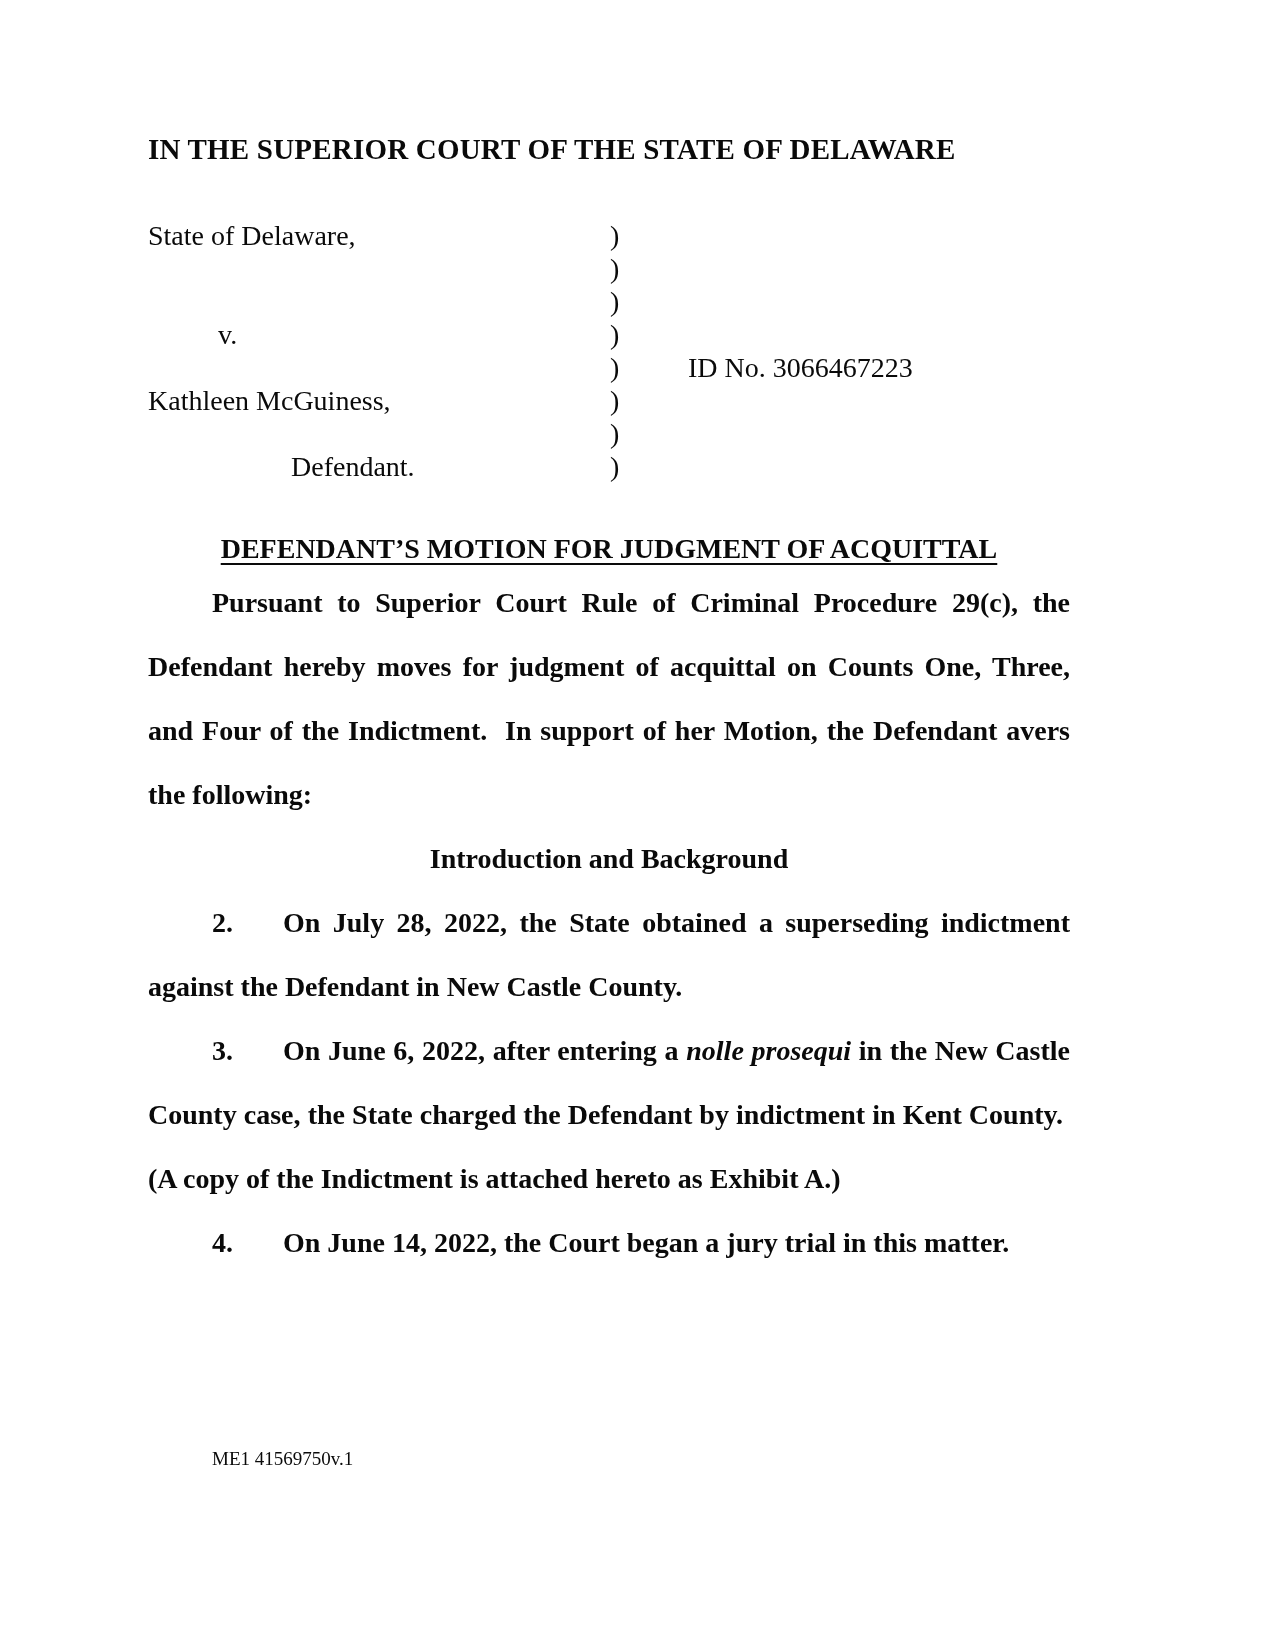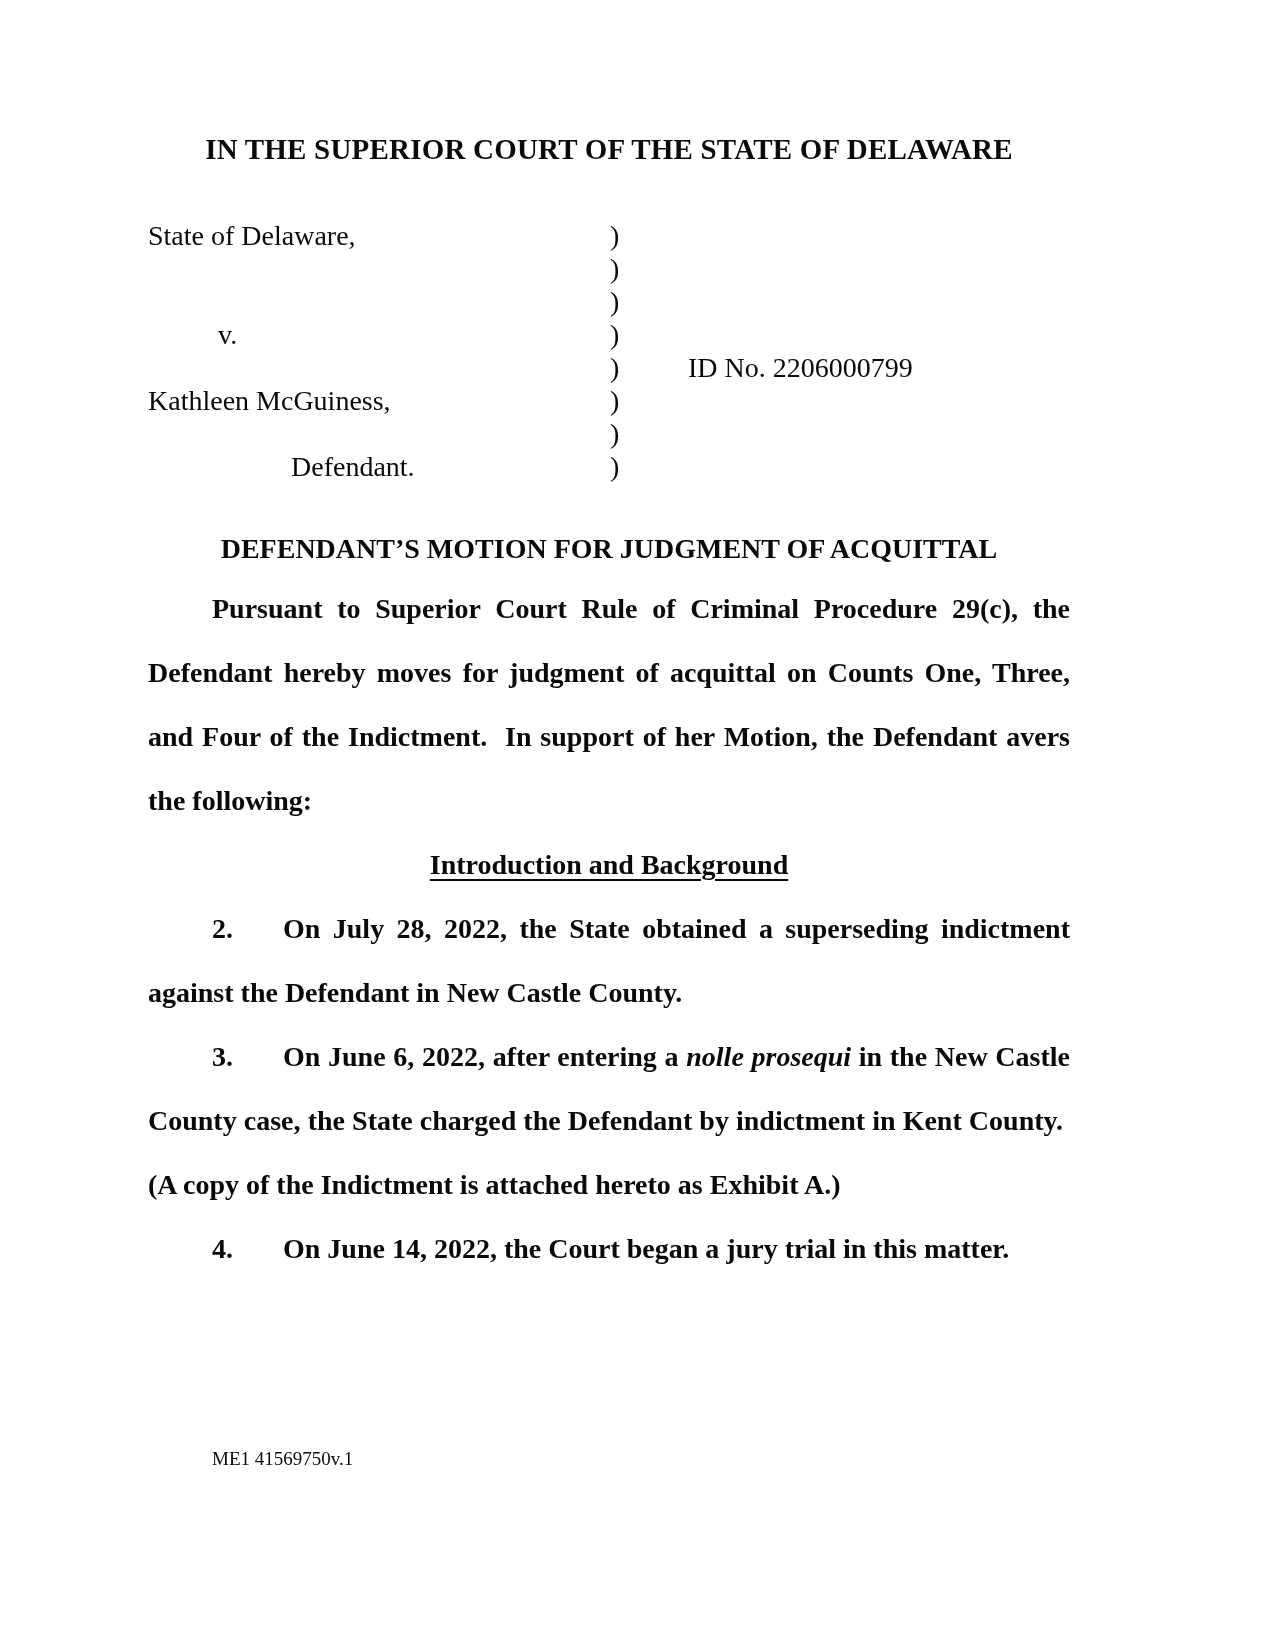--- a/index.html
+++ b/index.html
@@ -11,21 +11,21 @@
   .page {
     position: relative;
     width: 1265px;
     height: 1638px;
     margin: 0 auto;
     background: #ffffff;
     padding: 132px 195px 0 148px;
     overflow: hidden;
   }
   .court-header {
-    text-align: center;
+    text-align: left;
     font-weight: bold;
     font-size: 29px;
     line-height: 34px;
     letter-spacing: 0.2px;
   }
   .caption {
     margin-top: 53px;
     display: grid;
     grid-template-columns: 462px 78px 1fr;
     grid-auto-rows: 33px;
@@ -34,25 +34,26 @@
   }
   .cl { grid-column: 1; }
   .cp { grid-column: 2; }
   .cr { grid-column: 3; padding-left: 0px; }
   .r1 { grid-row: 1; } .r2 { grid-row: 2; } .r3 { grid-row: 3; } .r4 { grid-row: 4; }
   .r5 { grid-row: 5; } .r6 { grid-row: 6; } .r7 { grid-row: 7; } .r8 { grid-row: 8; }
   .indent-v { padding-left: 70px; }
   .indent-def { padding-left: 143px; }
   .doc-title {
     margin-top: 46px;
-    margin-bottom: 8px;
+    margin-bottom: 2px;
     text-align: center;
     font-weight: bold;
     font-size: 28px;
     line-height: 40px;
+    text-decoration: underline;
     text-underline-offset: 5px;
   }
   .bodytext {
     font-size: 28px;
     line-height: 64px;
     text-align: justify;
   }
   .para {
     text-indent: 64px;
     margin: 0;
@@ -63,21 +64,20 @@
     width: 50px;
   }
   .section-heading {
     text-align: center;
     font-weight: bold;
     font-size: 28px;
     line-height: 64px;
     text-indent: 0;
   }
   .section-heading span {
-    text-decoration: underline;
     text-underline-offset: 5px;
   }
   .italic { font-style: italic; }
   .footer-code {
     position: absolute;
     left: 212px;
     top: 1448px;
     font-size: 19px;
     line-height: 22px;
     text-align: left;
@@ -98,21 +98,21 @@
 
     <div class="cp r1">)</div>
     <div class="cp r2">)</div>
     <div class="cp r3">)</div>
     <div class="cp r4">)</div>
     <div class="cp r5">)</div>
     <div class="cp r6">)</div>
     <div class="cp r7">)</div>
     <div class="cp r8">)</div>
 
-    <div class="cr r5">ID No. 2206000799</div>
+    <div class="cr r5">ID No. 3066467223</div>
   </div>
 
   <div class="doc-title">DEFENDANT’S MOTION FOR JUDGMENT OF ACQUITTAL</div>
 
   <div class="bodytext">
 
     <p class="para"><span>Pursuant to Superior Court Rule of Criminal Procedure 29(c), the Defendant hereby moves for judgment of acquittal on Counts One, Three, and Four of the Indictment.&nbsp; In support of her Motion, the Defendant avers the following:</span></p>
 
     <p class="section-heading"><span>Introduction and Background</span></p>
 

